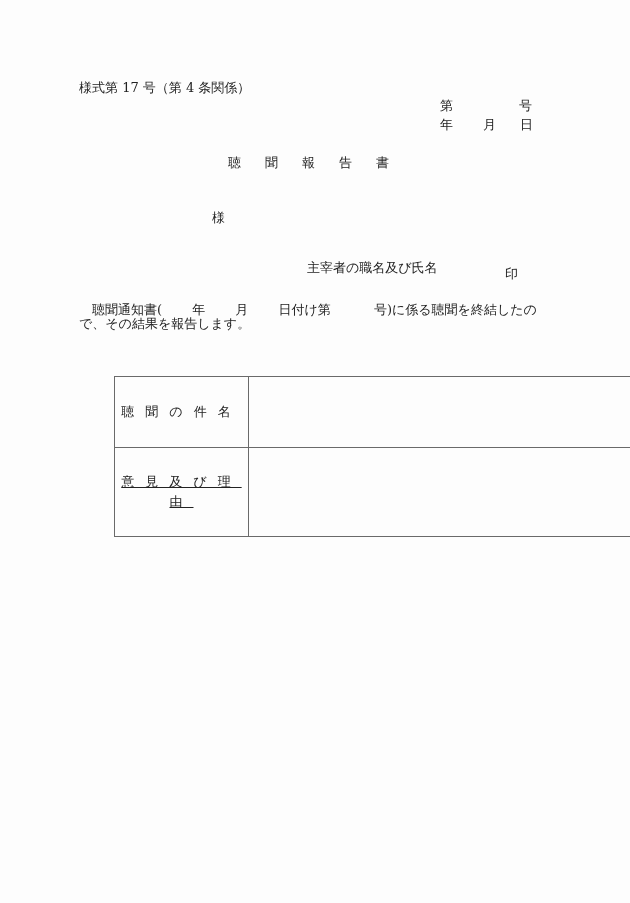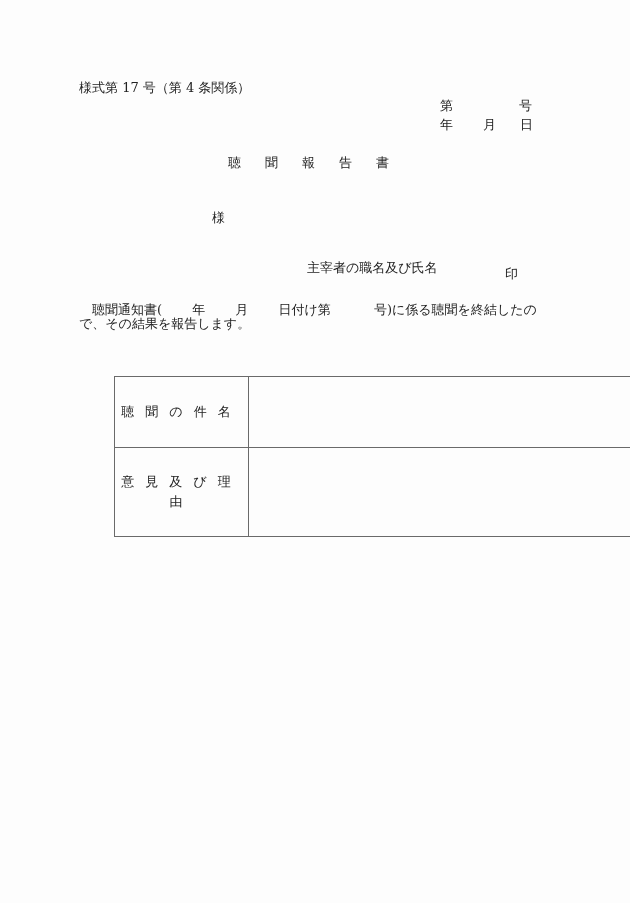--- a/index.html
+++ b/index.html
@@ -16,21 +16,21 @@
   .sender { left: 307px; top: 248px; margin-top: 12px; }
   .seal { left: 505px; top: 266px; }
   .body-text { left: 79px; top: 303px; width: 475px; white-space: normal; line-height: 14px; }
   table.report { position: absolute; left: 78px; top: 376px; width: 553px; border-collapse: collapse; margin-left: 36px; }
   table.report td { border: 1.2px solid #6a6a6a; padding: 0; }
   table.report td.label { width: 133px; text-align: center; font-size: 13px; line-height: 20px; }
   .spaced { letter-spacing: 11px; padding-left: 6px; }
   .multi { letter-spacing: 3px; text-align: left; padding-left: 4px !important; }
   tr.r1 td { height: 70px; }
   tr.r2 td { height: 142px; }
-  tr.r3 td { height: 88px; }
+  tr.r3 td { height: 88px; text-decoration: underline; }
 </style>
 </head>
 <body>
 
 <div class="abs form-no">様式第 17 号（第 4 条関係）</div>
 
 <div class="abs doc-no">
   <span>第</span>
   <span class="r">号</span>
 </div>

